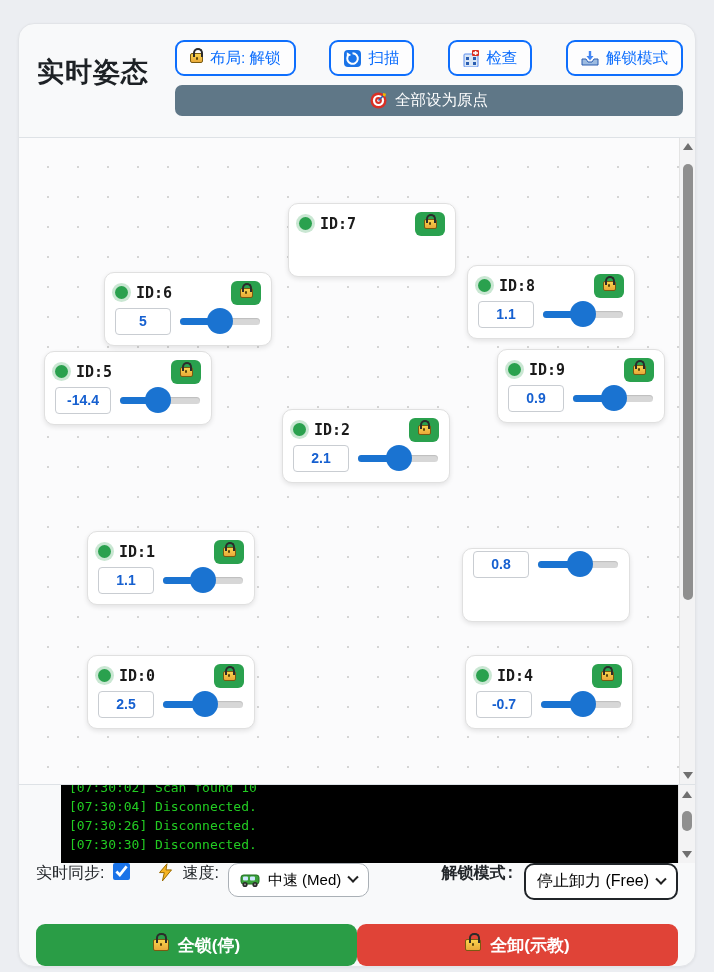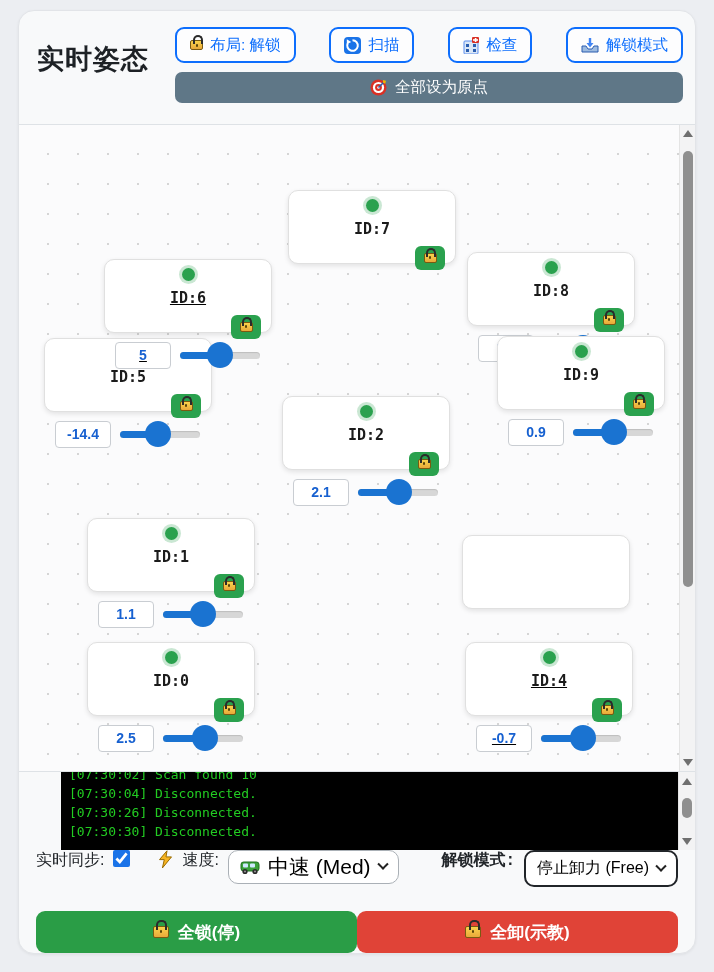--- a/index.html
+++ b/index.html
@@ -1,18 +1,18 @@
 <!DOCTYPE html>
 <html><head>
 <meta charset="utf-8">
 <style>
   * { margin:0; padding:0; box-sizing:border-box; }
   html,body { width:714px; height:972px; background:#eceef2; font-family:"Liberation Sans",sans-serif; overflow:hidden; }
   .app-card {
-    position:absolute; left:18px; top:10px; width:678px; height:944px;
+    position:absolute; left:18px; top:23px; width:678px; height:944px;
     background:#f8f9fa; border:1px solid #e2e4e8; border-radius:16px;
     box-shadow:0 1px 3px rgba(0,0,0,.06); overflow:hidden;
     display:flex; flex-direction:column;
   }
   
   .header { display:flex; padding:16px 12px 10px 18px; height:113px; }
   .page-title { font-size:27px; font-weight:bold; color:#1d2125; padding-top:14px; letter-spacing:1px; }
   .header-right { flex:1; margin-left:26px; display:flex; flex-direction:column; }
   .hbtn-row { display:flex; gap:10px; justify-content:space-between; }
   .hbtn {
@@ -39,21 +39,21 @@
     position:relative; height:651px; background:#fbfbfc;
     border-top:1px solid #dee2e6; border-bottom:1px solid #dee2e6;
     background-image:radial-gradient(circle,#d5d5d5 1.3px,transparent 1.5px);
     background-size:30px 30px; background-position:14px 14px;
   }
   .servo-card {
     position:absolute; width:168px; height:74px; background:#fff;
     border:1px solid #e0e0e0; border-radius:10px;
     box-shadow:0 2px 5px rgba(0,0,0,.10); cursor:grab;
   }
-  .sv-row1 { display:flex; align-items:center; gap:8px; margin:8px 10px 3px 10px;flex-direction:column; }
+  .sv-row1 { display:flex; align-items:center; gap:8px; margin:8px 10px 3px 10px; }
   .sv-id { font-family:"DejaVu Sans Mono",monospace; font-weight:bold; font-size:15px; color:#1b1b1b; }
   .sv-lock-btn { margin-left:auto; width:30px; height:24px; background:#2aa14e; border:none; border-radius:6px; display:flex; align-items:center; justify-content:center; cursor:pointer; }
   .sv-row2 { display:flex; align-items:center; margin:2px 11px 0 10px; gap:9px; }
   .sv-input { width:56px; height:27px; border:1px solid #c9cdd2; border-radius:4px; text-align:center; color:#1660d0; font-weight:bold; font-size:14px; font-family:"Liberation Sans",sans-serif; background:#fff; }
   .sv-slider { position:relative; flex:1; height:27px; }
   .sv-track { position:absolute; top:10px; left:0; right:0; height:7px; background:#d7d7d7; border-radius:4px; box-shadow:inset 0 1px 1px rgba(0,0,0,.12); }
   .sv-fill { position:absolute; top:10px; left:0; height:7px; background:#1a73d1; border-radius:4px; }
   .sv-thumb { position:absolute; top:0; width:26px; height:26px; border-radius:50%; background:#1a73d1; cursor:pointer; }
   
   .vscroll { position:absolute; top:0; right:0; width:16px; height:100%; background:#f3f3f4; border-left:1px solid #e4e4e4; }
@@ -66,21 +66,21 @@
   .console-wrap { display:flex; height:78px;margin-left:42px; }
   .console-log { flex:1; background:#000; overflow:hidden; padding:0 8px; font-family:"DejaVu Sans Mono",monospace; font-size:13px; color:#22cc22; line-height:19px; }
   .console-line:first-child { margin-top:-7px; }
   .console-scroll { position:relative; width:17px; background:#f3f3f4; border-left:1px solid #e4e4e4; }
   
   .controls { display:flex; align-items:flex-start; height:59px; padding:0 17px; gap:9px; }
   .ctl-label { font-size:16px; color:#212529; }
   .ctl-label.bold { font-weight:bold;font-family:Liberation Mono, monospace; }
   input[type="checkbox"] { width:17px; height:17px; accent-color:#1a73e8; cursor:pointer; }
   .sel { display:flex; align-items:center; gap:8px; background:#fff; cursor:pointer; }
-  .sel-speed { border:1px solid #aab0b6; border-radius:10px; height:34px; padding:0 11px; font-size:21px; }
+  .sel-speed { border:1px solid #aab0b6; border-radius:10px; height:34px; padding:0 11px; font-size:15px; }
   .sel-unlock { border:2px solid #212529; border-radius:10px; height:37px; padding:0 11px; font-size:16px; }
   .spacer { flex:1; }
   
   .footer { display:flex; padding:2px 17px 0 17px; }
   .bigbtn { flex:1; height:42px; border:none; border-radius:9px; color:#fff; font-size:17px; font-weight:600; cursor:pointer; display:flex; align-items:center; justify-content:center; gap:9px; font-family:"Liberation Sans",sans-serif; }
   .bigbtn.green { background:#2a9d46; }
   .bigbtn.red { background:#e04337; }
   svg { display:block; }
 </style>
 </head>
@@ -207,59 +207,67 @@
       <input class="sv-input" value="2.1" style="">
       <div class="sv-slider">
         <div class="sv-track"></div>
         <div class="sv-fill" style="width: 51%;"></div>
         <div class="sv-thumb" style="left: calc(51% - 13px);"></div>
       </div>
     </div>
   </div>
 
   <div class="servo-card" style="left: 443px; top: 410px;">
-  </div>
-
-  <div class="servo-card" style="left: 446px; top: 517px; text-decoration: underline;">
-    <div class="sv-row1">
-      <div class="dot"></div>
-      <div class="sv-id">ID:4</div>
-      <button class="sv-lock-btn">
-        <span class="lock"></span>
-      </button>
-    </div>
-    <div class="sv-row2">
-      <input class="sv-input" value="-0.7" style="">
+    <div class="sv-row2">
+      <input class="sv-input" value="0.8" style="">
       <div class="sv-slider">
         <div class="sv-track"></div>
         <div class="sv-fill" style="width: 52%;"></div>
         <div class="sv-thumb" style="left: calc(52% - 13px);"></div>
       </div>
     </div>
   </div>
 
+  <div class="servo-card" style="left: 446px; top: 517px;">
+    <div class="sv-row1">
+      <div class="dot"></div>
+      <div class="sv-id">ID:4</div>
+      <button class="sv-lock-btn">
+        <span class="lock"></span>
+      </button>
+    </div>
+    <div class="sv-row2">
+      <input class="sv-input" value="-0.7" style="">
+      <div class="sv-slider">
+        <div class="sv-track"></div>
+        <div class="sv-fill" style="width: 52%;"></div>
+        <div class="sv-thumb" style="left: calc(52% - 13px);"></div>
+      </div>
+    </div>
+  </div>
+
   <div class="servo-card" style="left: 25px; top: 213px;">
     <div class="sv-row1">
       <div class="dot"></div>
       <div class="sv-id">ID:5</div>
       <button class="sv-lock-btn">
         <span class="lock"></span>
       </button>
     </div>
     <div class="sv-row2">
       <input class="sv-input" value="-14.4" style="">
       <div class="sv-slider">
         <div class="sv-track"></div>
         <div class="sv-fill" style="width: 47%;"></div>
         <div class="sv-thumb" style="left: calc(47% - 13px);"></div>
       </div>
     </div>
   </div>
 
-  <div class="servo-card" style="left: 85px; top: 134px; text-decoration: underline;">
+  <div class="servo-card" style="left: 85px; top: 134px;">
     <div class="sv-row1">
       <div class="dot"></div>
       <div class="sv-id">ID:6</div>
       <button class="sv-lock-btn">
         <span class="lock"></span>
       </button>
     </div>
     <div class="sv-row2">
       <input class="sv-input" value="5" style="">
       <div class="sv-slider">

